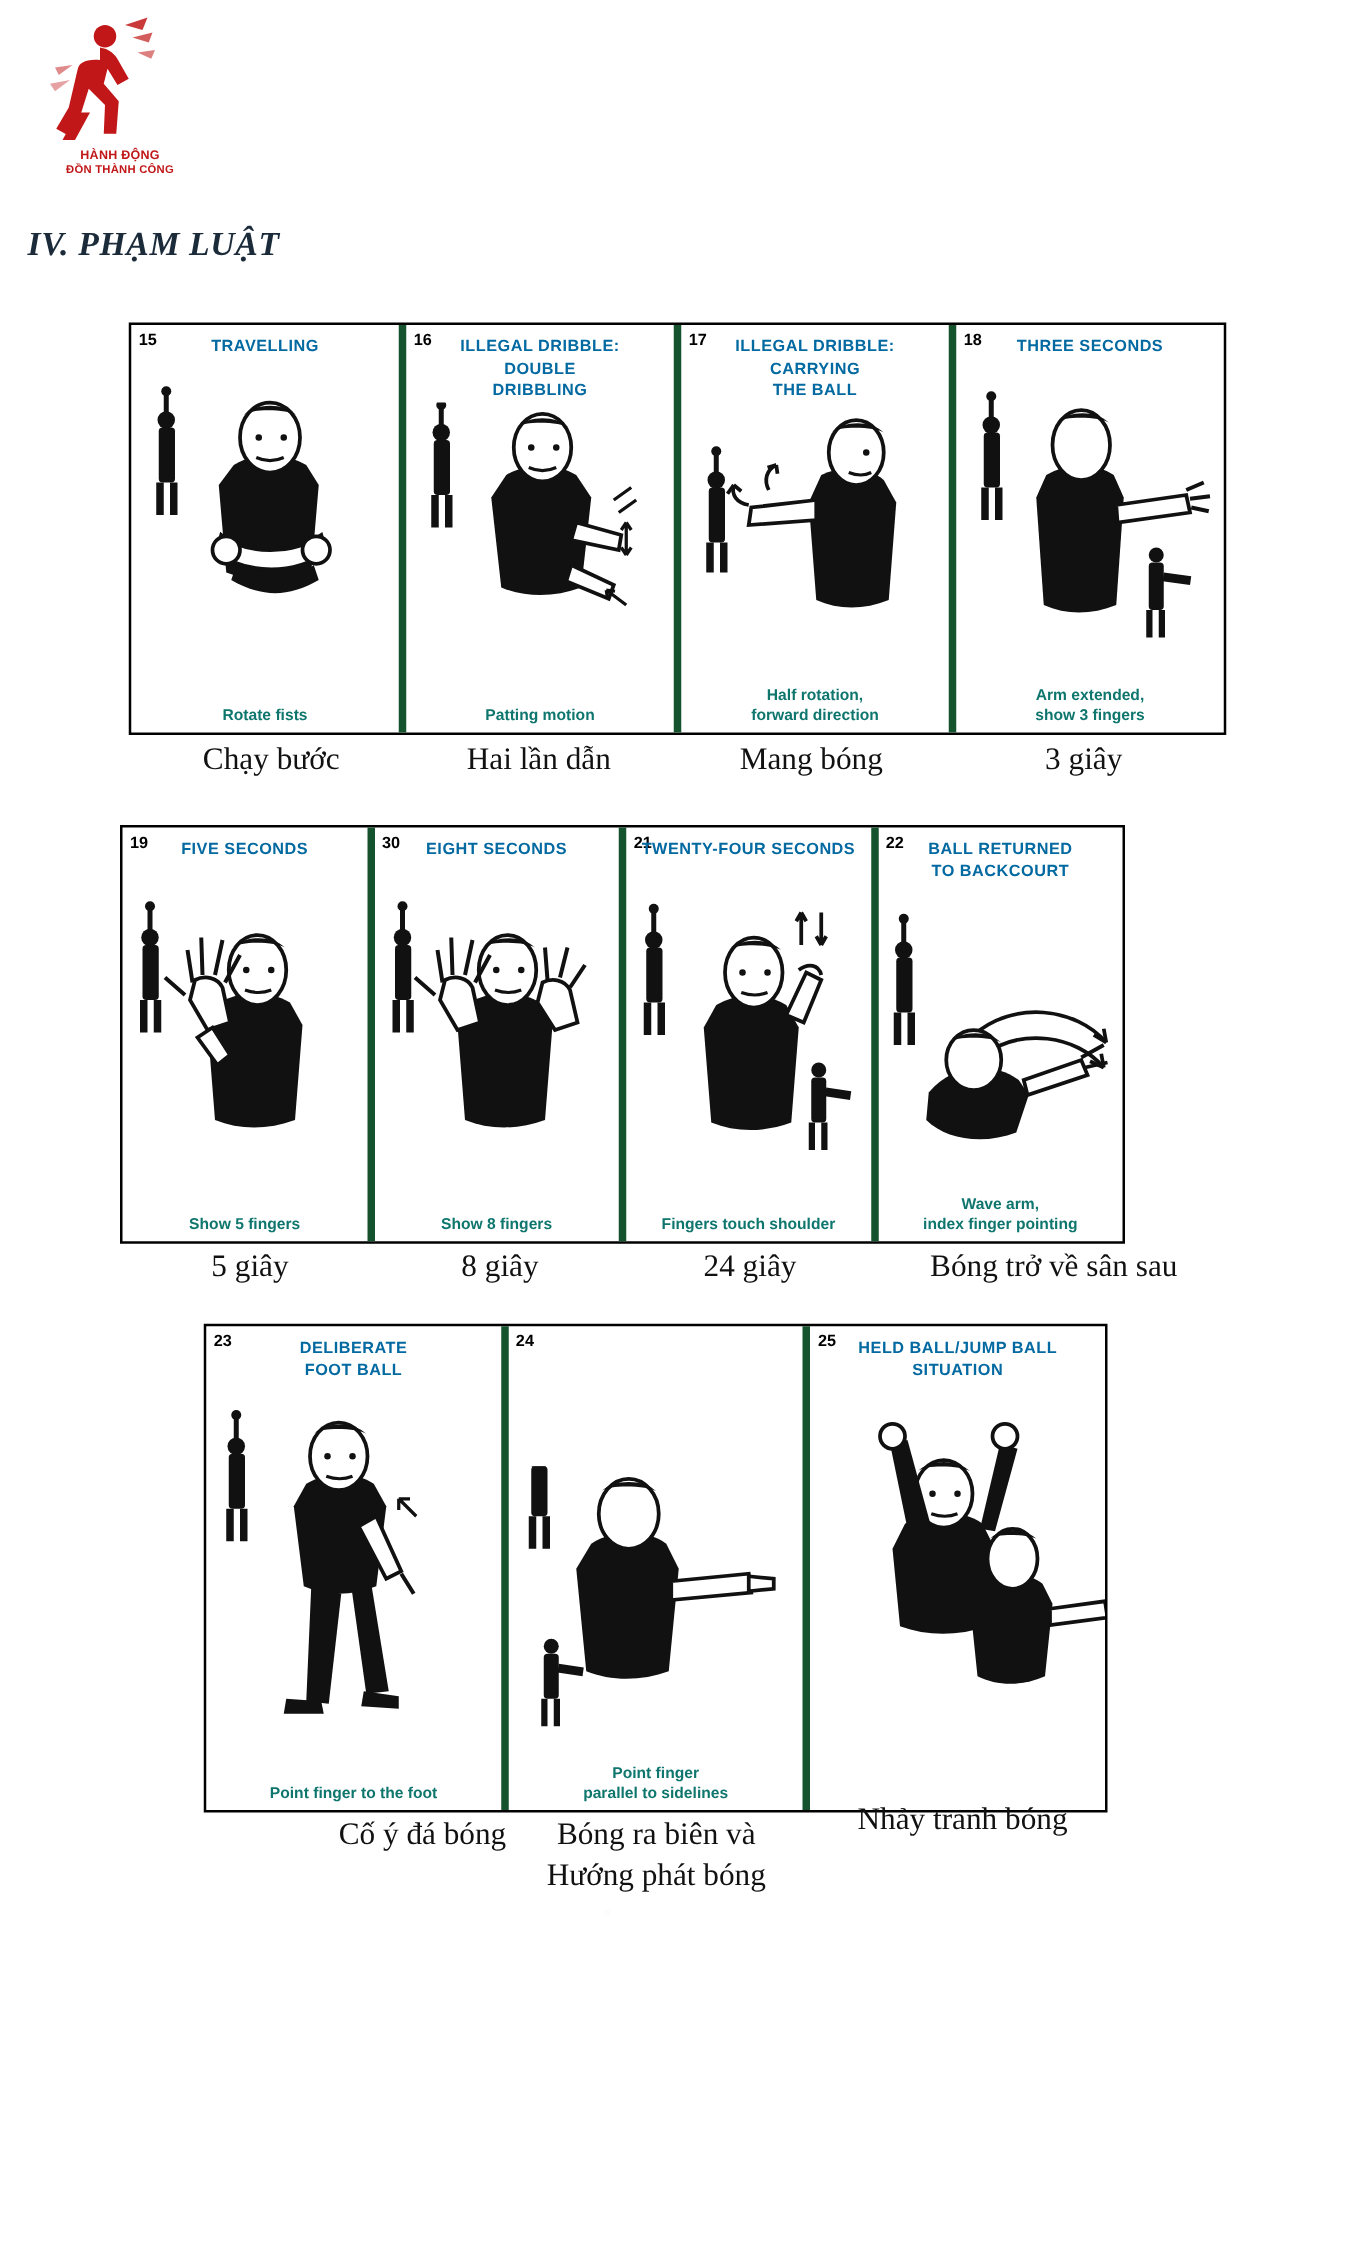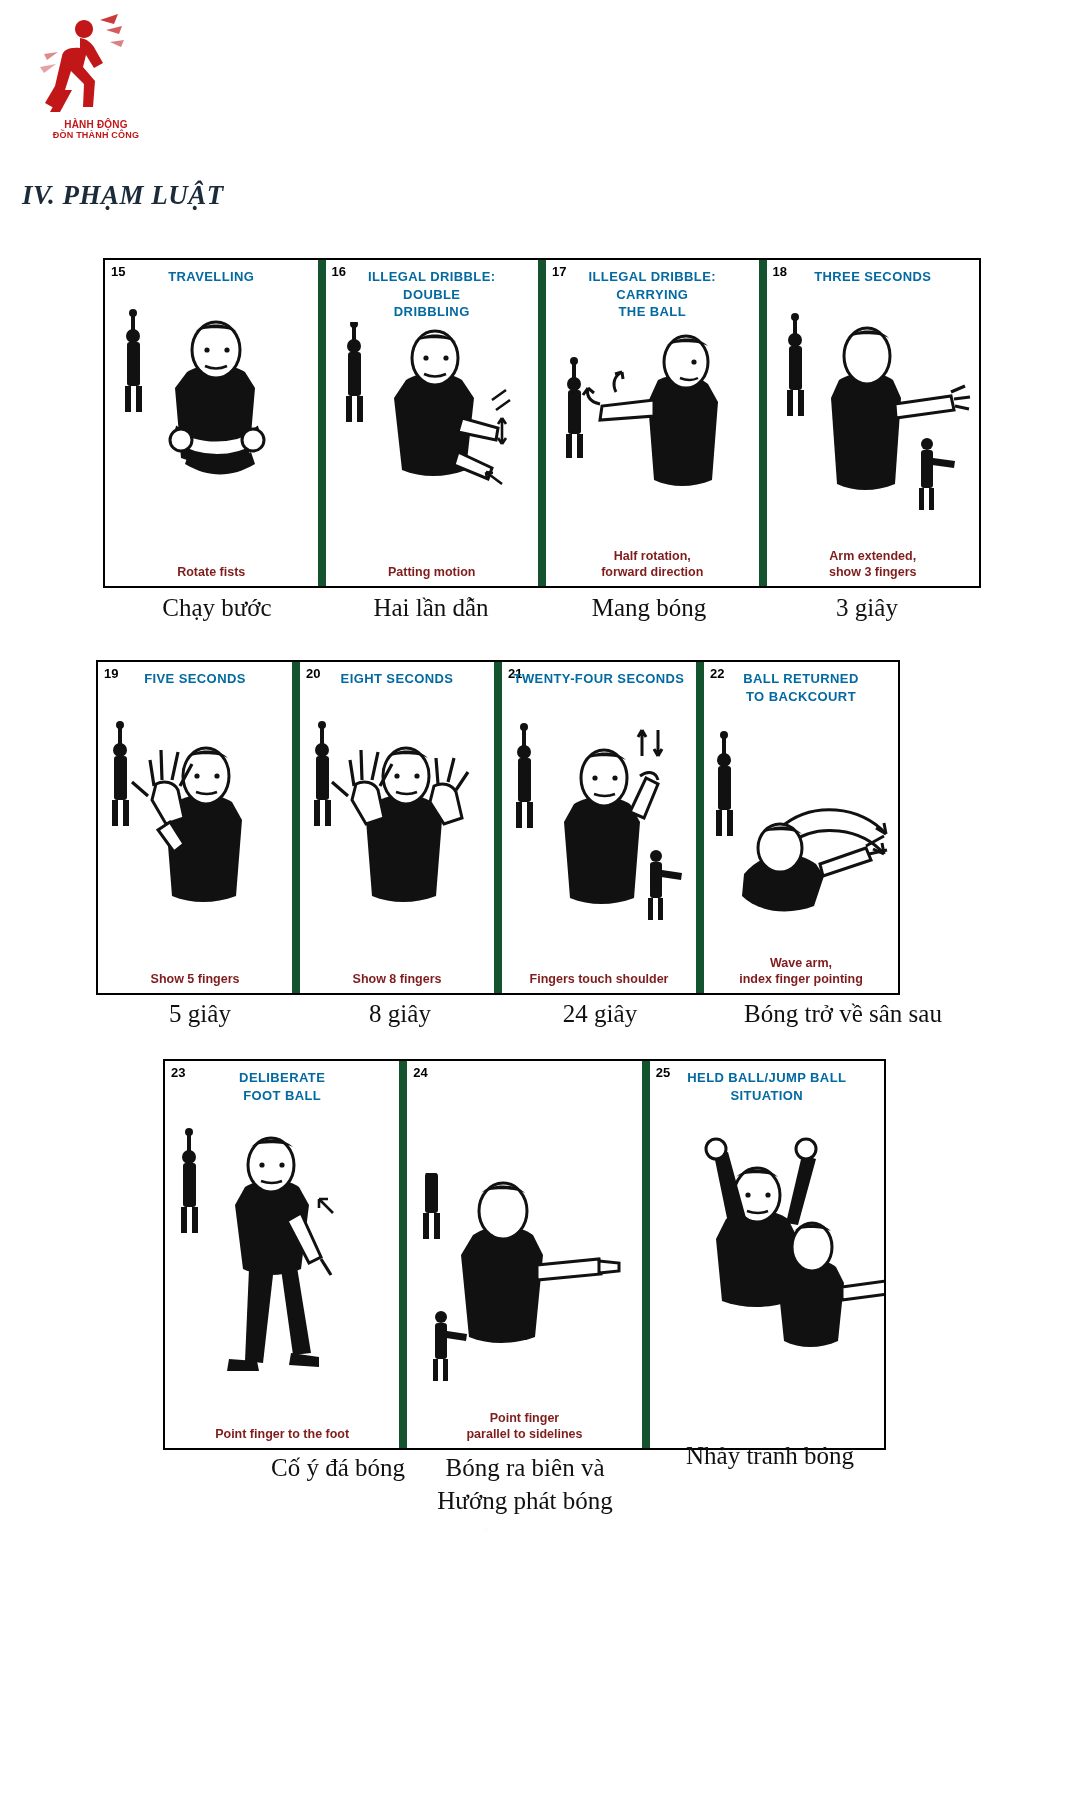--- a/index.html
+++ b/index.html
@@ -48,21 +48,21 @@
     border:2px solid #000;
     display:flex;
     background:#fff;
   }
   .grid.row1{left:103px;top:258px;width:874px;height:326px;}
   .grid.row2{left:96px;top:660px;width:800px;height:331px;}
   .grid.row3{left:163px;top:1059px;width:719px;height:387px;}
 
   .cell{
     position:relative;
-    border-right:8px solid #14532d;
+    border-right:6px solid #14532d;
     flex:1;
     overflow:hidden;
   }
   .cell:last-child{border-right:none;}
 
   .num{
     position:absolute;left:6px;top:4px;
     font-family:"Liberation Sans", sans-serif;
     font-size:13px;font-weight:bold;color:#000;
   }
@@ -70,21 +70,21 @@
     position:absolute;left:0;right:0;top:8px;
     text-align:center;
     font-family:"Liberation Sans", sans-serif;
     font-size:13px;font-weight:bold;letter-spacing:.4px;
     line-height:1.35;color:#0369a1;
   }
   .cap-bot{
     position:absolute;left:0;right:0;bottom:6px;
     text-align:center;
     font-family:"Liberation Sans", sans-serif;
-    font-size:12.5px;font-weight:bold;line-height:1.3;color:#7f1d1d;
+    font-size:12.5px;font-weight:bold;line-height:1.3;color:#0f766e;
   }
 
   
   .vn{
     position:absolute;
     font-family:"Liberation Serif", serif;
     font-size:25px;color:#111;text-align:center;
     line-height:1.3;
   }
 
@@ -269,21 +269,21 @@
 
         <path d="M52 74 c8-4 18-2 22 6 l6 28 -18 6 -14-24 z" fill="#fff" stroke="#111" stroke-width="3"></path>
         <path d="M50 76 l-4-26 M58 70 l-1-30 M68 70 l6-28 M76 76 l12-22 M44 86 l-16-14" stroke="#111" stroke-width="3.2" fill="none"></path>
         <path d="M66 112 l14 22 -10 8 -16-22z" fill="#fff" stroke="#111" stroke-width="3"></path>
       </g>
     </svg>
     <div class="cap-bot">Show 5 fingers</div>
   </div>
 
   <div class="cell">
-    <div class="num">20</div>
+    <div class="num">30</div>
     <div class="cap-top">EIGHT SECONDS</div>
     <svg class="fig" style="left:6px;top:48px;" width="190" height="240" viewBox="0 0 190 240">
       <g fill="#111">
         <rect x="10" y="46" width="13" height="44" rx="3"></rect>
         <circle cx="16" cy="40" r="7"></circle>
         <rect x="14" y="18" width="4" height="24"></rect>
           <circle cx="16" cy="15" r="4"></circle>
         <rect x="8" y="90" width="6" height="26"></rect>
           <rect x="19" y="90" width="6" height="26"></rect>
         <path d="M70 92 c16-10 40-10 56 0 l10 18 -6 76 c-22 8-44 8-64 0 l-6-76 z"></path>

